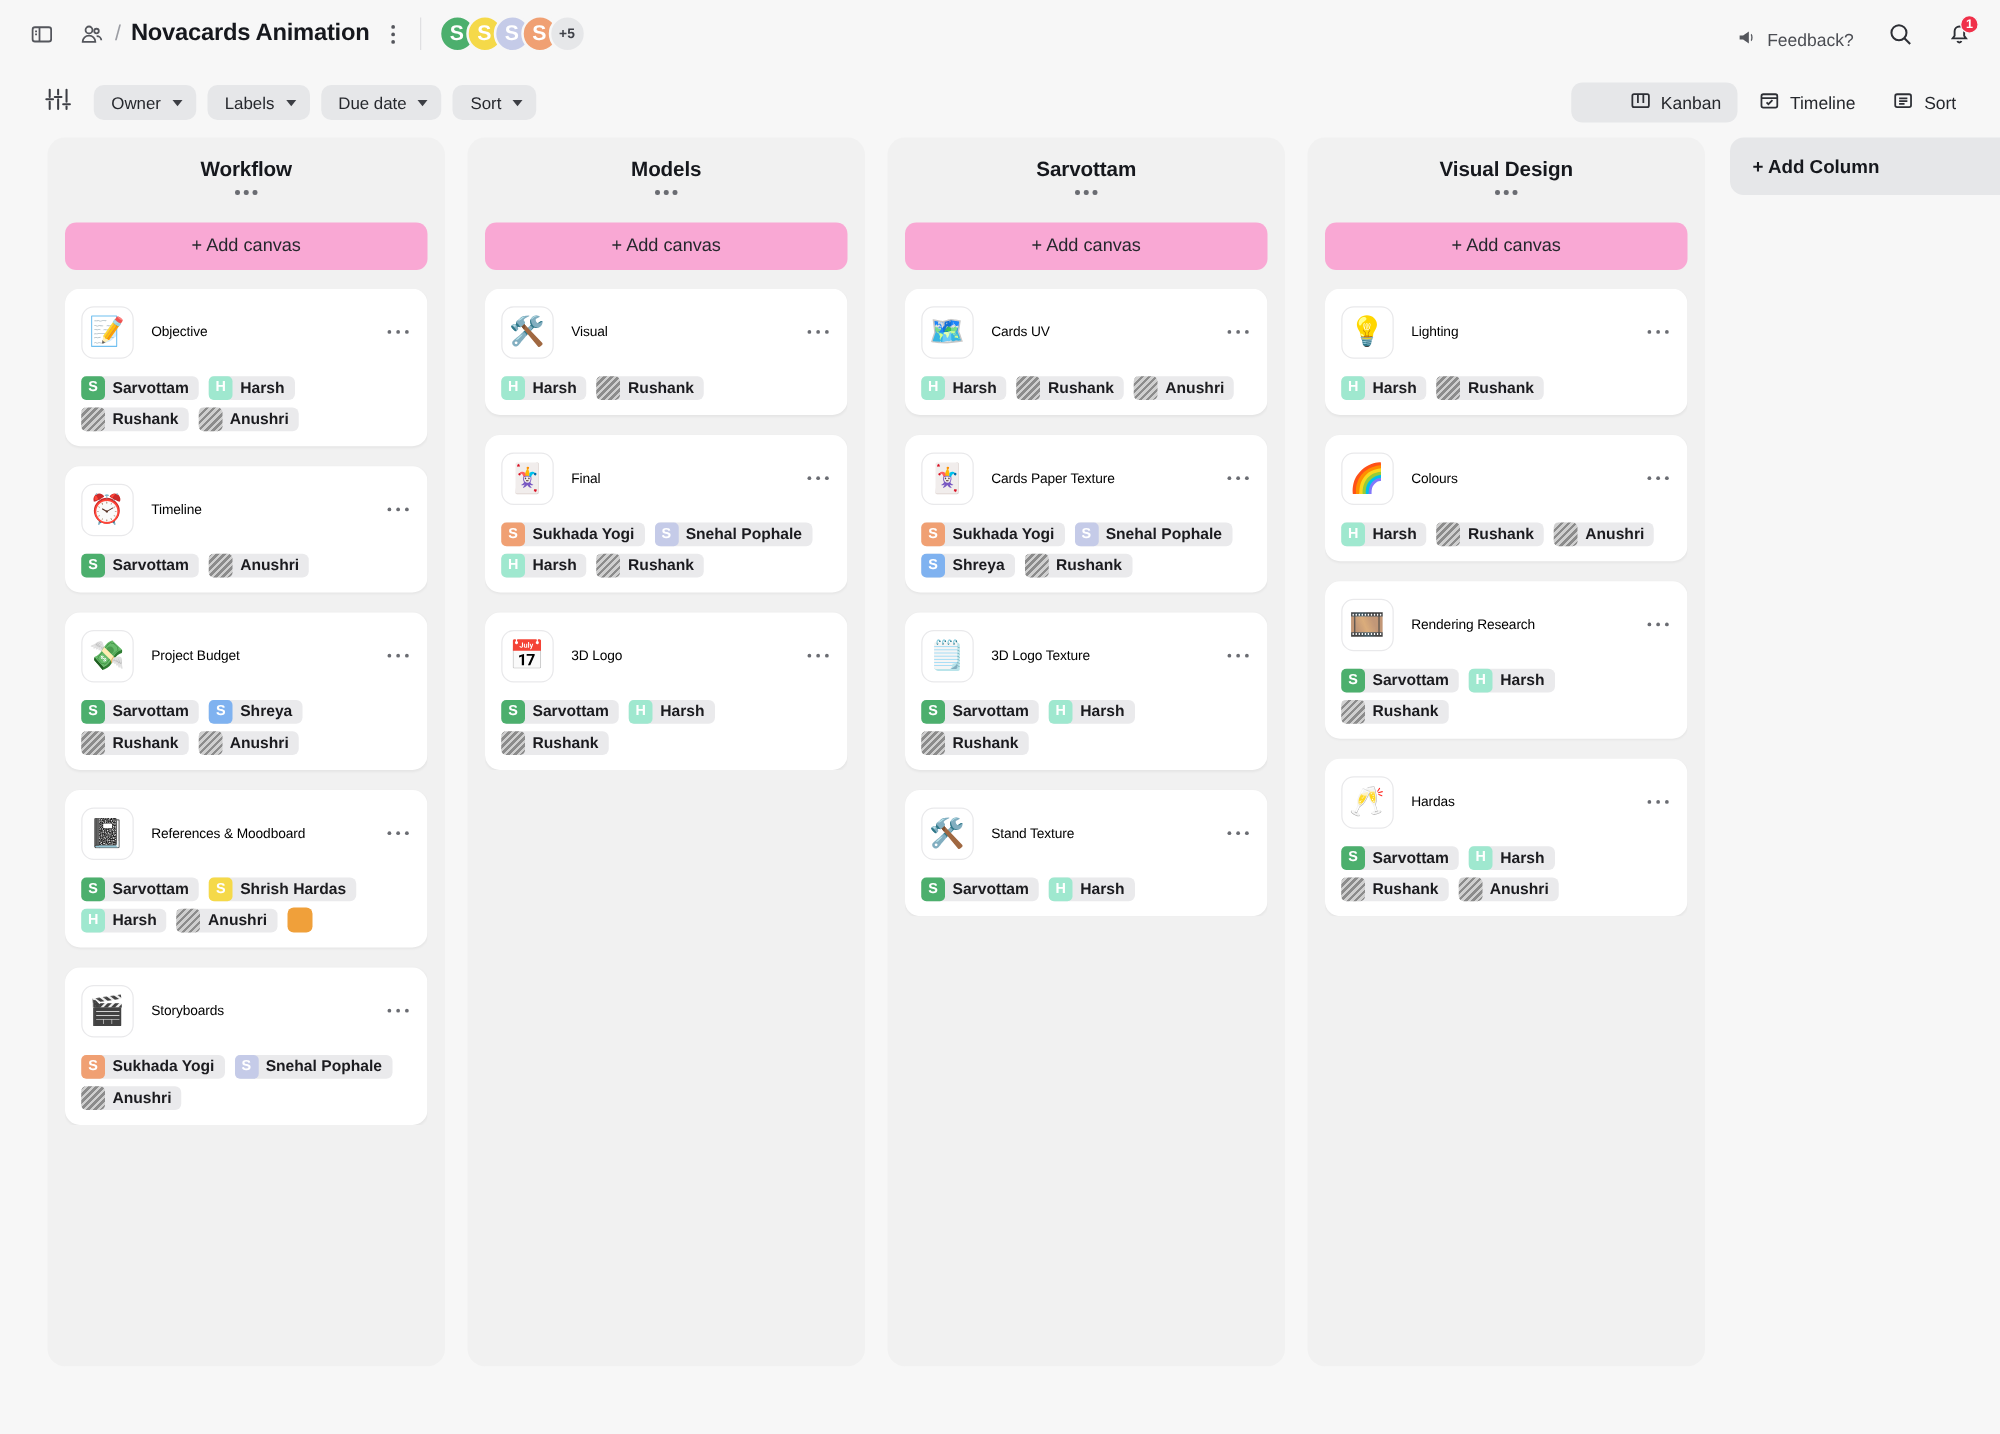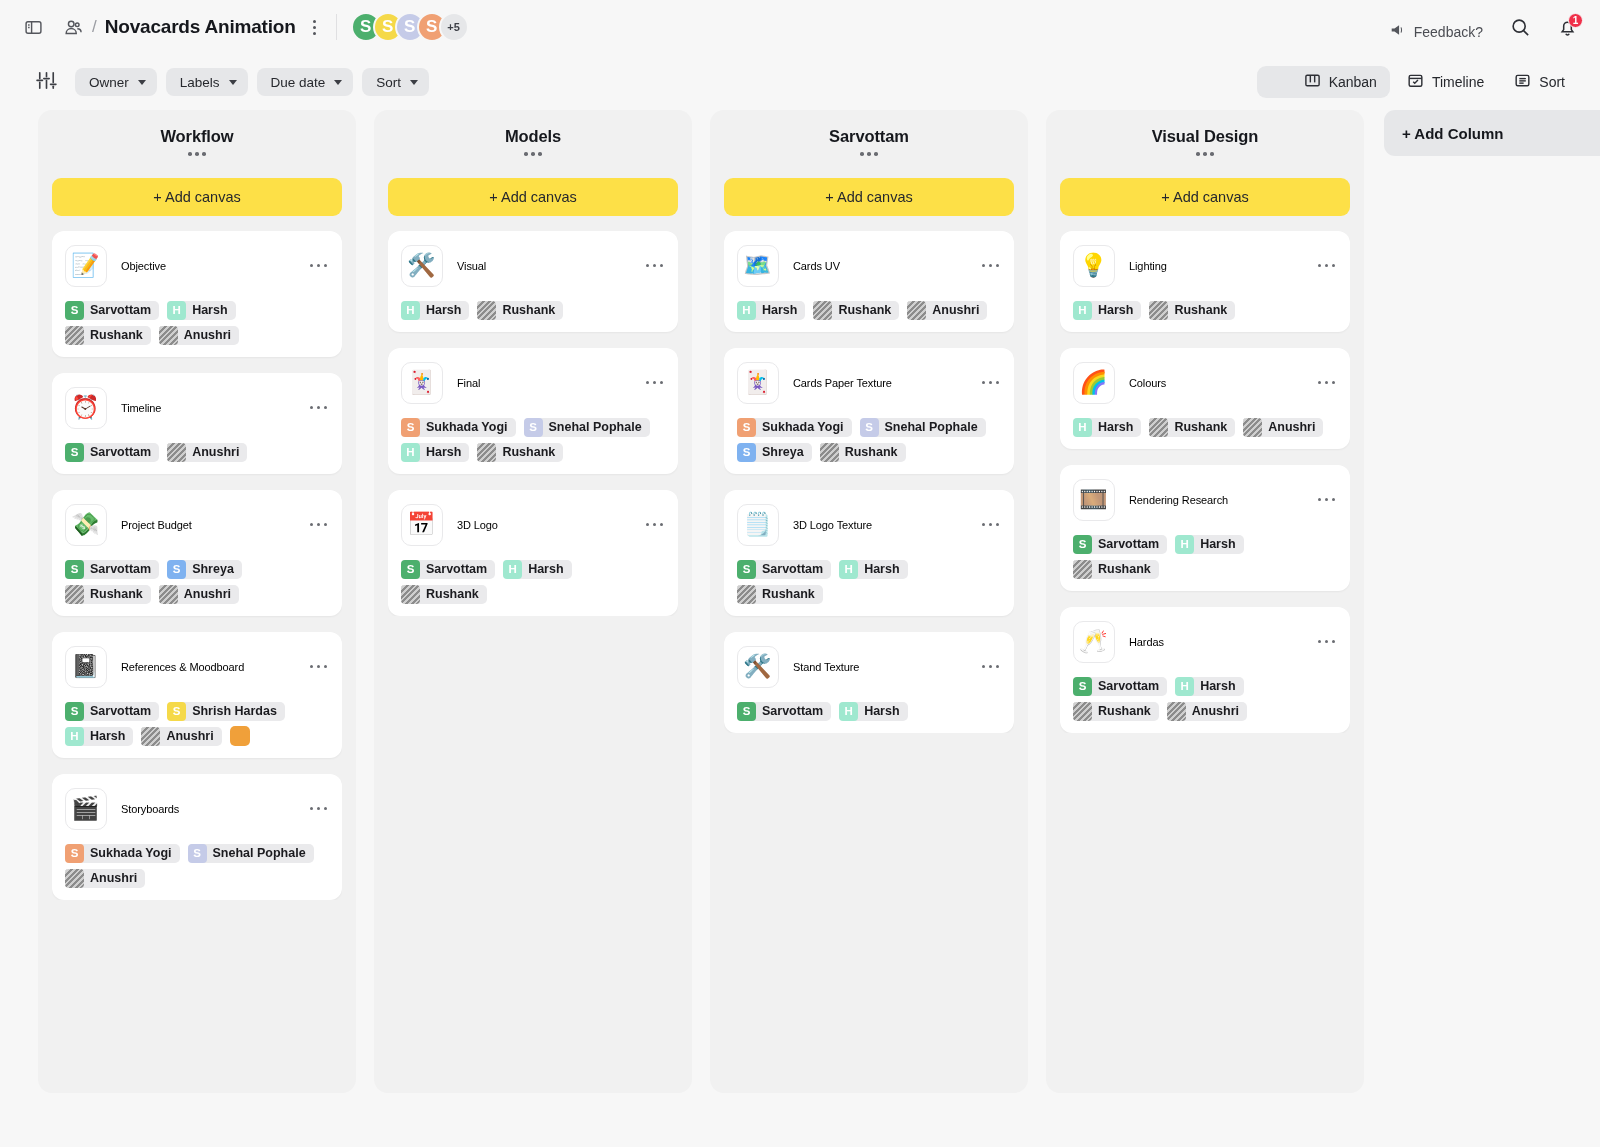--- a/index.html
+++ b/index.html
@@ -104,21 +104,21 @@
     display:flex; flex-direction:column;
   }
   .col-head {
     display:flex; align-items:center; justify-content:space-between;
     padding: 1px 4px 0 4px; margin-bottom: 16px; flex-direction: column;
   }
   .col-title { font-size:16.5px; font-weight:bold; color:#16181d; letter-spacing:-0.1px;}
   .hdots { display:flex; gap:3.5px; cursor:pointer; padding:6px 2px;}
   .hdots i { width:3.5px;height:3.5px;border-radius:50%;background:#6a6c72;display:block;}
   .add-canvas {
-    height: 38px; background:#fde047; border-radius:9px;
+    height: 38px; background:#f9a8d4; border-radius:9px;
     display:flex; align-items:center; justify-content:center; gap:4px;
     font-size:14.5px; color:#26282d; cursor:pointer; margin-bottom: 15px;
   }
   .cards { display:flex; flex-direction:column; gap:16px; overflow:hidden;}
   .card {
     background:#fff; border-radius:12px;
     padding: 14px 13px 12px 13px;
     box-shadow: 0 1px 2px rgba(0,0,0,0.05);
   }
   .card-head { display:flex; align-items:center; gap:14px; }

